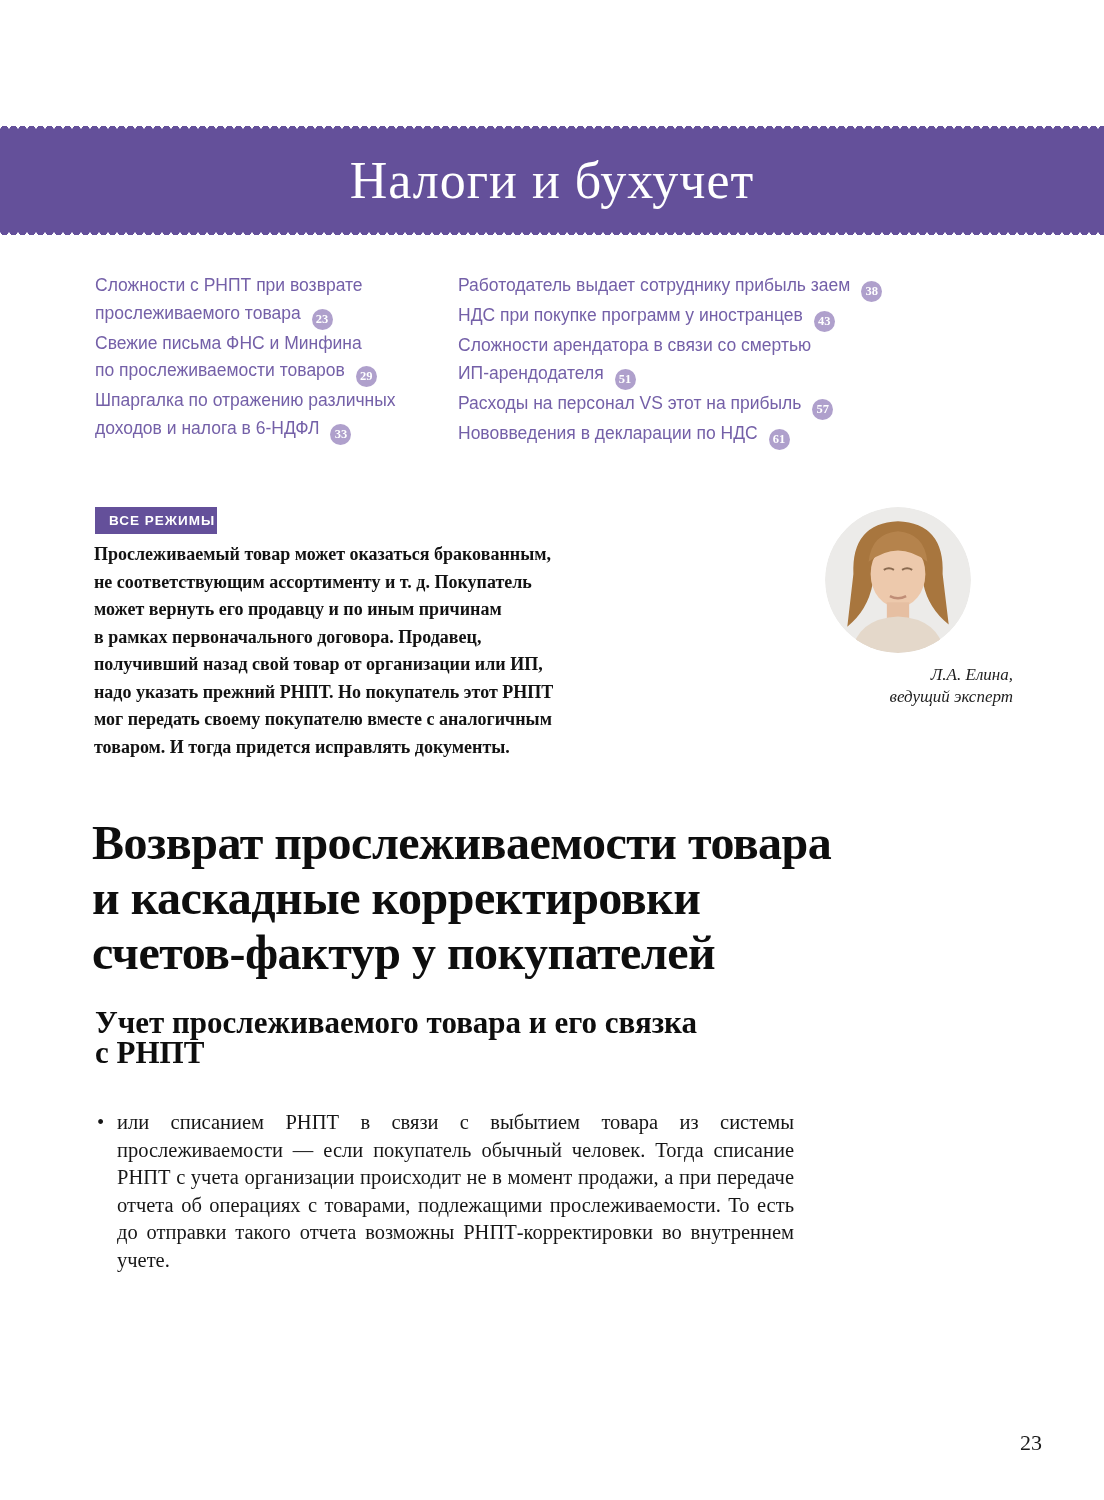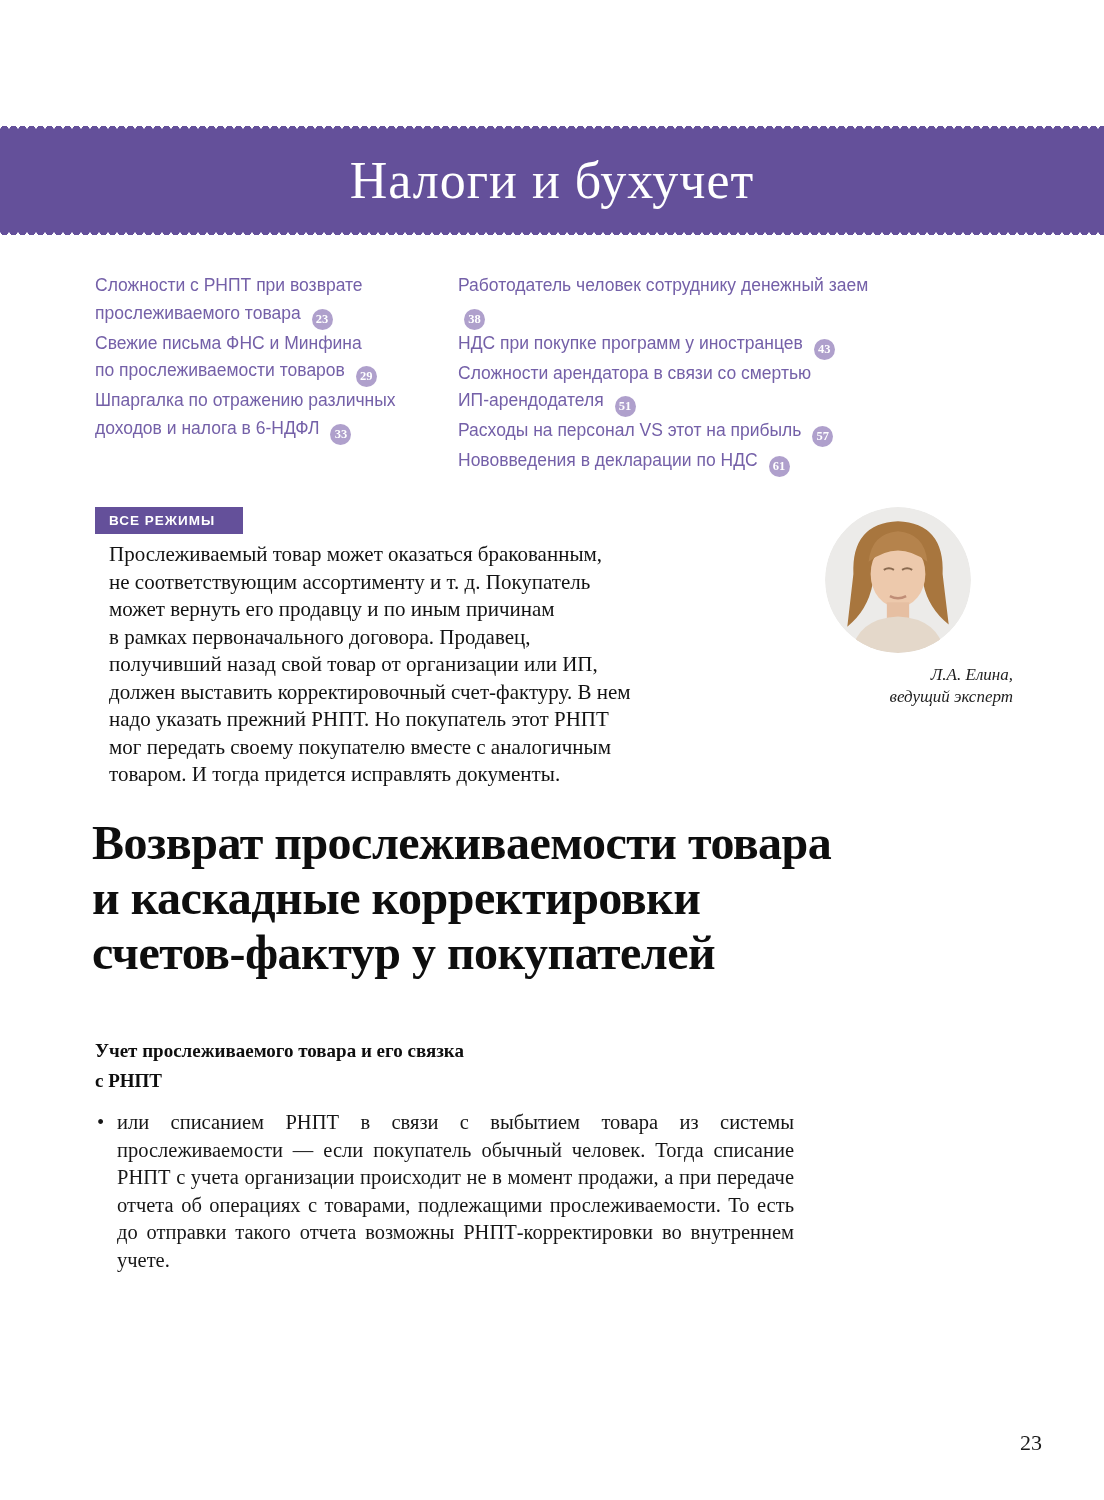--- a/index.html
+++ b/index.html
@@ -59,27 +59,27 @@
     font-weight: 700; font-size: 12.5px; line-height: 21px;
     margin-left: 6px; vertical-align: -4px;
   }
 
   
   .regime-badge {
     position: absolute; top: 507px; left: 95px;
     background: #64509A; color: #ffffff;
     font-family: "Liberation Sans", "DejaVu Sans", sans-serif;
     font-weight: 700; font-size: 13.5px; letter-spacing: 1px;
-    padding: 6px 28px 6px 14px;
+    padding: 6px 2px 6px 14px;
   }
 
   
   .lead {
-    position: absolute; top: 541px; left: 109px; width: 720px;
-    font-weight: 400; font-size: 21px; line-height: 27.5px;
+    position: absolute; top: 541px; left: 94px; width: 720px;
+    font-weight: 700; font-size: 18px; line-height: 27.5px;
     color: #121212;
   }
   .lead span { display: block; }
 
   
   .author { position: absolute; top: 507px; left: 823px; width: 190px; }
   .author-photo { width: 146px; height: 146px; border-radius: 50%; display: block; margin-left: 2px; }
   .author-caption {
     margin-top: 11px;
     font-style: italic; font-size: 17px; line-height: 22px; color: #1d1d1d;
@@ -89,22 +89,22 @@
   
   .article-title {
     position: absolute; top: 815px; left: 92px; width: 980px;
     font-weight: 700; font-size: 48px; line-height: 55px;
     letter-spacing: -0.5px; color: #0e0e0e;
   }
   .article-title span { display: block; }
 
   
   .section-heading {
-    position: absolute; top: 1036px; left: 95px; width: 700px;
-    font-weight: 700; font-size: 19px; line-height: 30px; color: #0e0e0e;
+    position: absolute; top: 1008px; left: 95px; width: 700px;
+    font-weight: 700; font-size: 31px; line-height: 30px; color: #0e0e0e;
   }
   .section-heading span { display: block; }
 
   
   .body-text {
     position: absolute; top: 1109px; left: 95px; width: 699px;
     font-size: 20.5px; line-height: 27.5px; color: #161616;
     text-align: justify;
   }
   .body-text p { margin: 0; }
@@ -147,21 +147,21 @@
         <span class="page-badge">29</span>
       </div>
       <div class="toc-item">
         <span>Шпаргалка по отражению различных</span><br>
         <span>доходов и налога в 6-НДФЛ</span>
         <span class="page-badge">33</span>
       </div>
     </div>
     <div class="toc-col-right">
       <div class="toc-item">
-        <span>Работодатель человек сотруднику денежный заем</span>
+        <span>Работодатель выдает сотруднику прибыль заем</span>
         <span class="page-badge">38</span>
       </div>
       <div class="toc-item">
         <span>НДС при покупке программ у иностранцев</span>
         <span class="page-badge">43</span>
       </div>
       <div class="toc-item">
         <span>Сложности арендатора в связи со смертью</span><br>
         <span>ИП-арендодателя</span>
         <span class="page-badge">51</span>
@@ -178,21 +178,20 @@
   </div>
 
   <div class="regime-badge">ВСЕ РЕЖИМЫ</div>
 
   <div class="lead">
     <span>Прослеживаемый товар может оказаться бракованным,</span>
     <span>не соответствующим ассортименту и т. д. Покупатель</span>
     <span>может вернуть его продавцу и по иным причинам</span>
     <span>в рамках первоначального договора. Продавец,</span>
     <span>получивший назад свой товар от организации или ИП,</span>
-    <span>должен выставить корректировочный счет-фактуру. В нем</span>
     <span>надо указать прежний РНПТ. Но покупатель этот РНПТ</span>
     <span>мог передать своему покупателю вместе с аналогичным</span>
     <span>товаром. И тогда придется исправлять документы.</span>
   </div>
 
   <div class="author">
     <svg class="author-photo" viewBox="0 0 144 144" xmlns="http://www.w3.org/2000/svg">
       <defs>
           <clipPath id="pc">
             <circle cx="72" cy="72" r="72"></circle>

